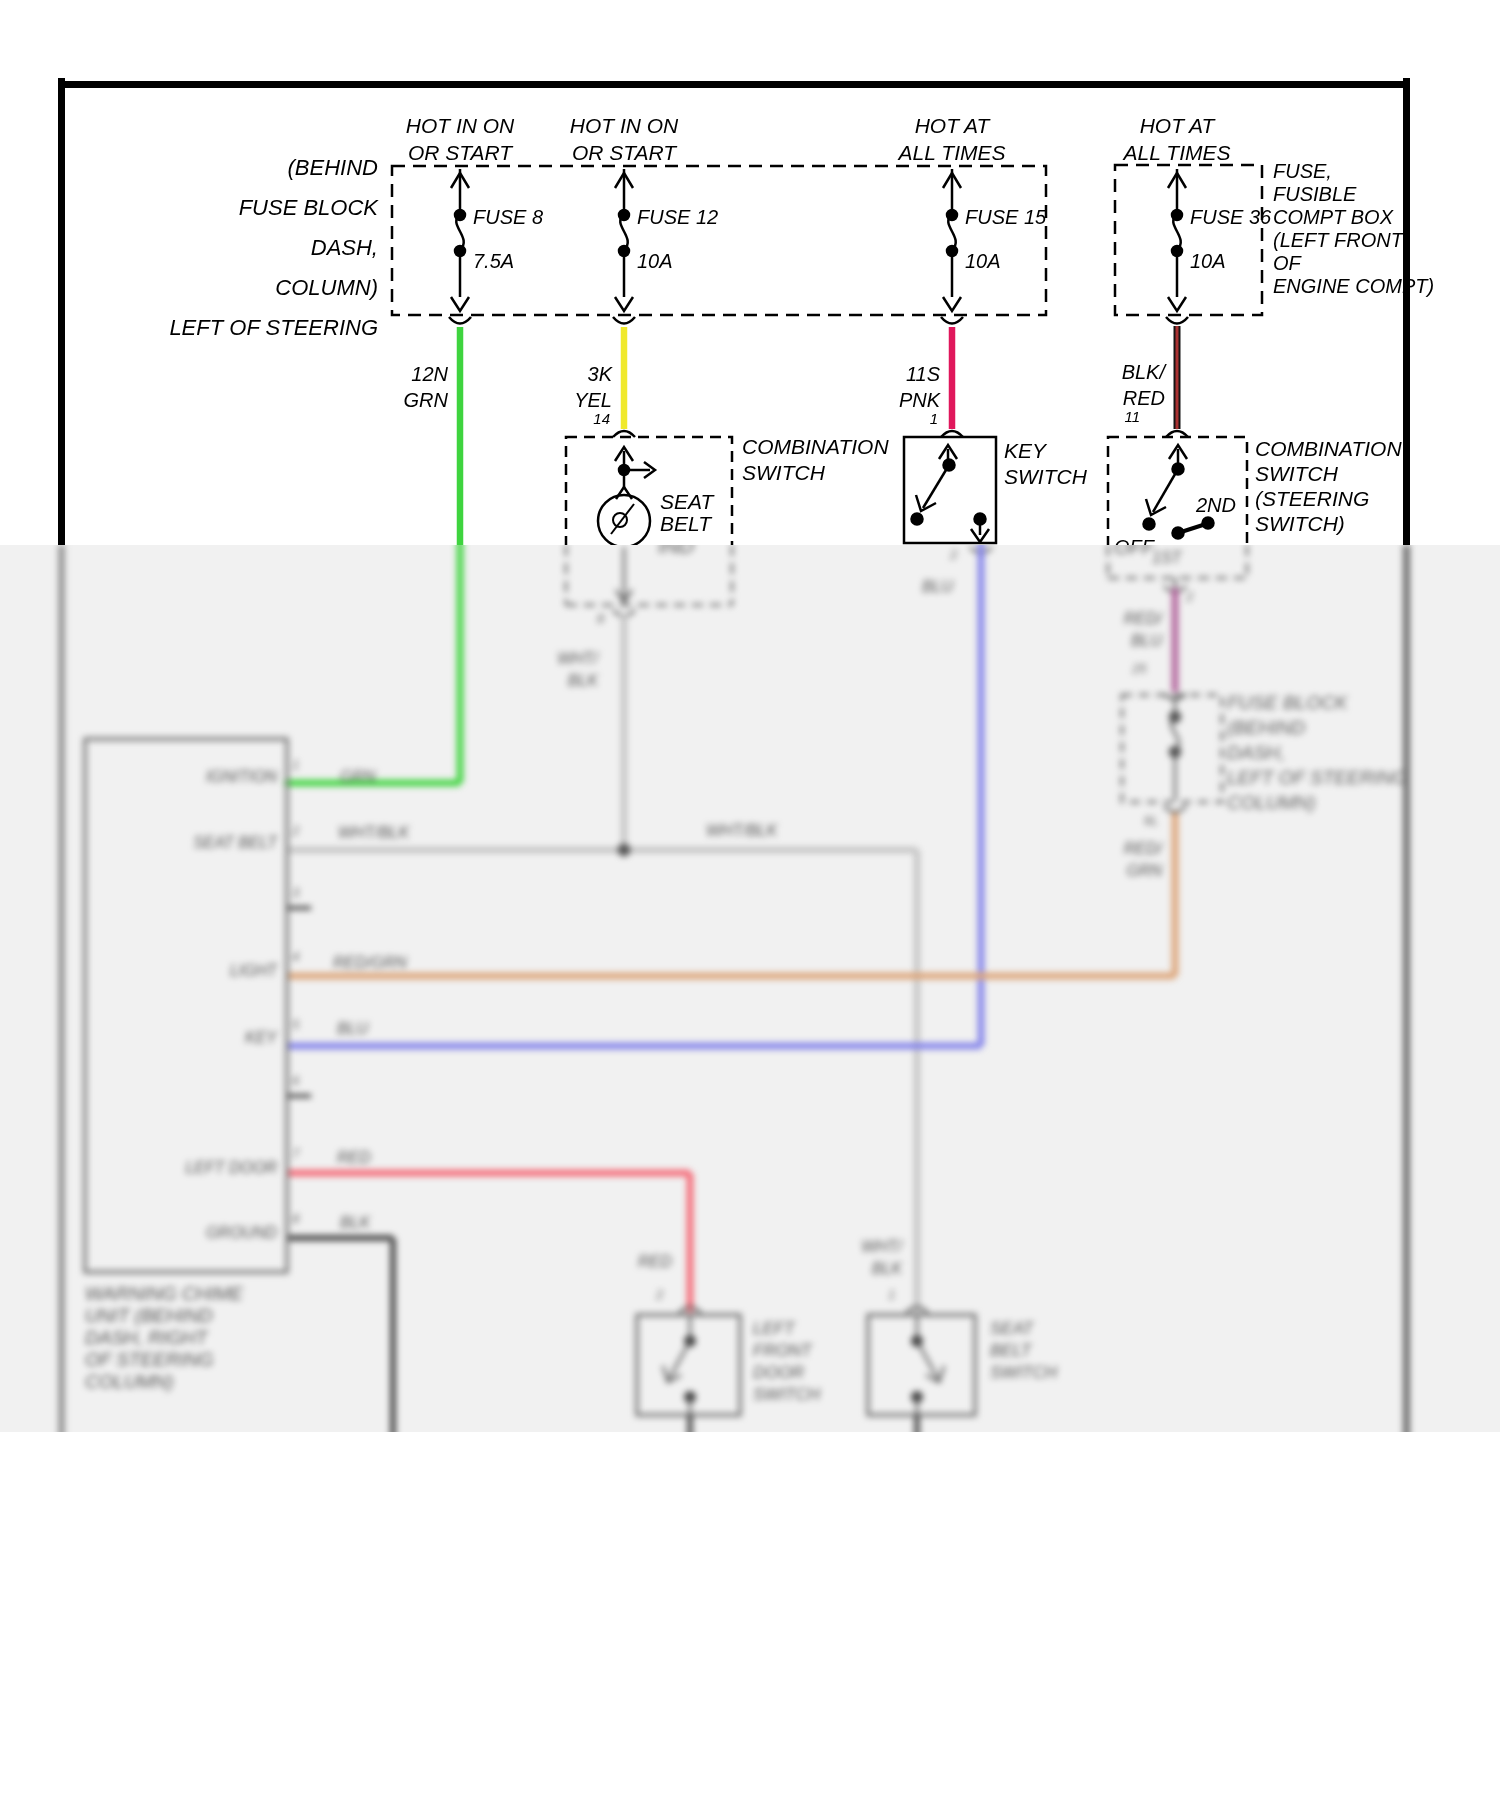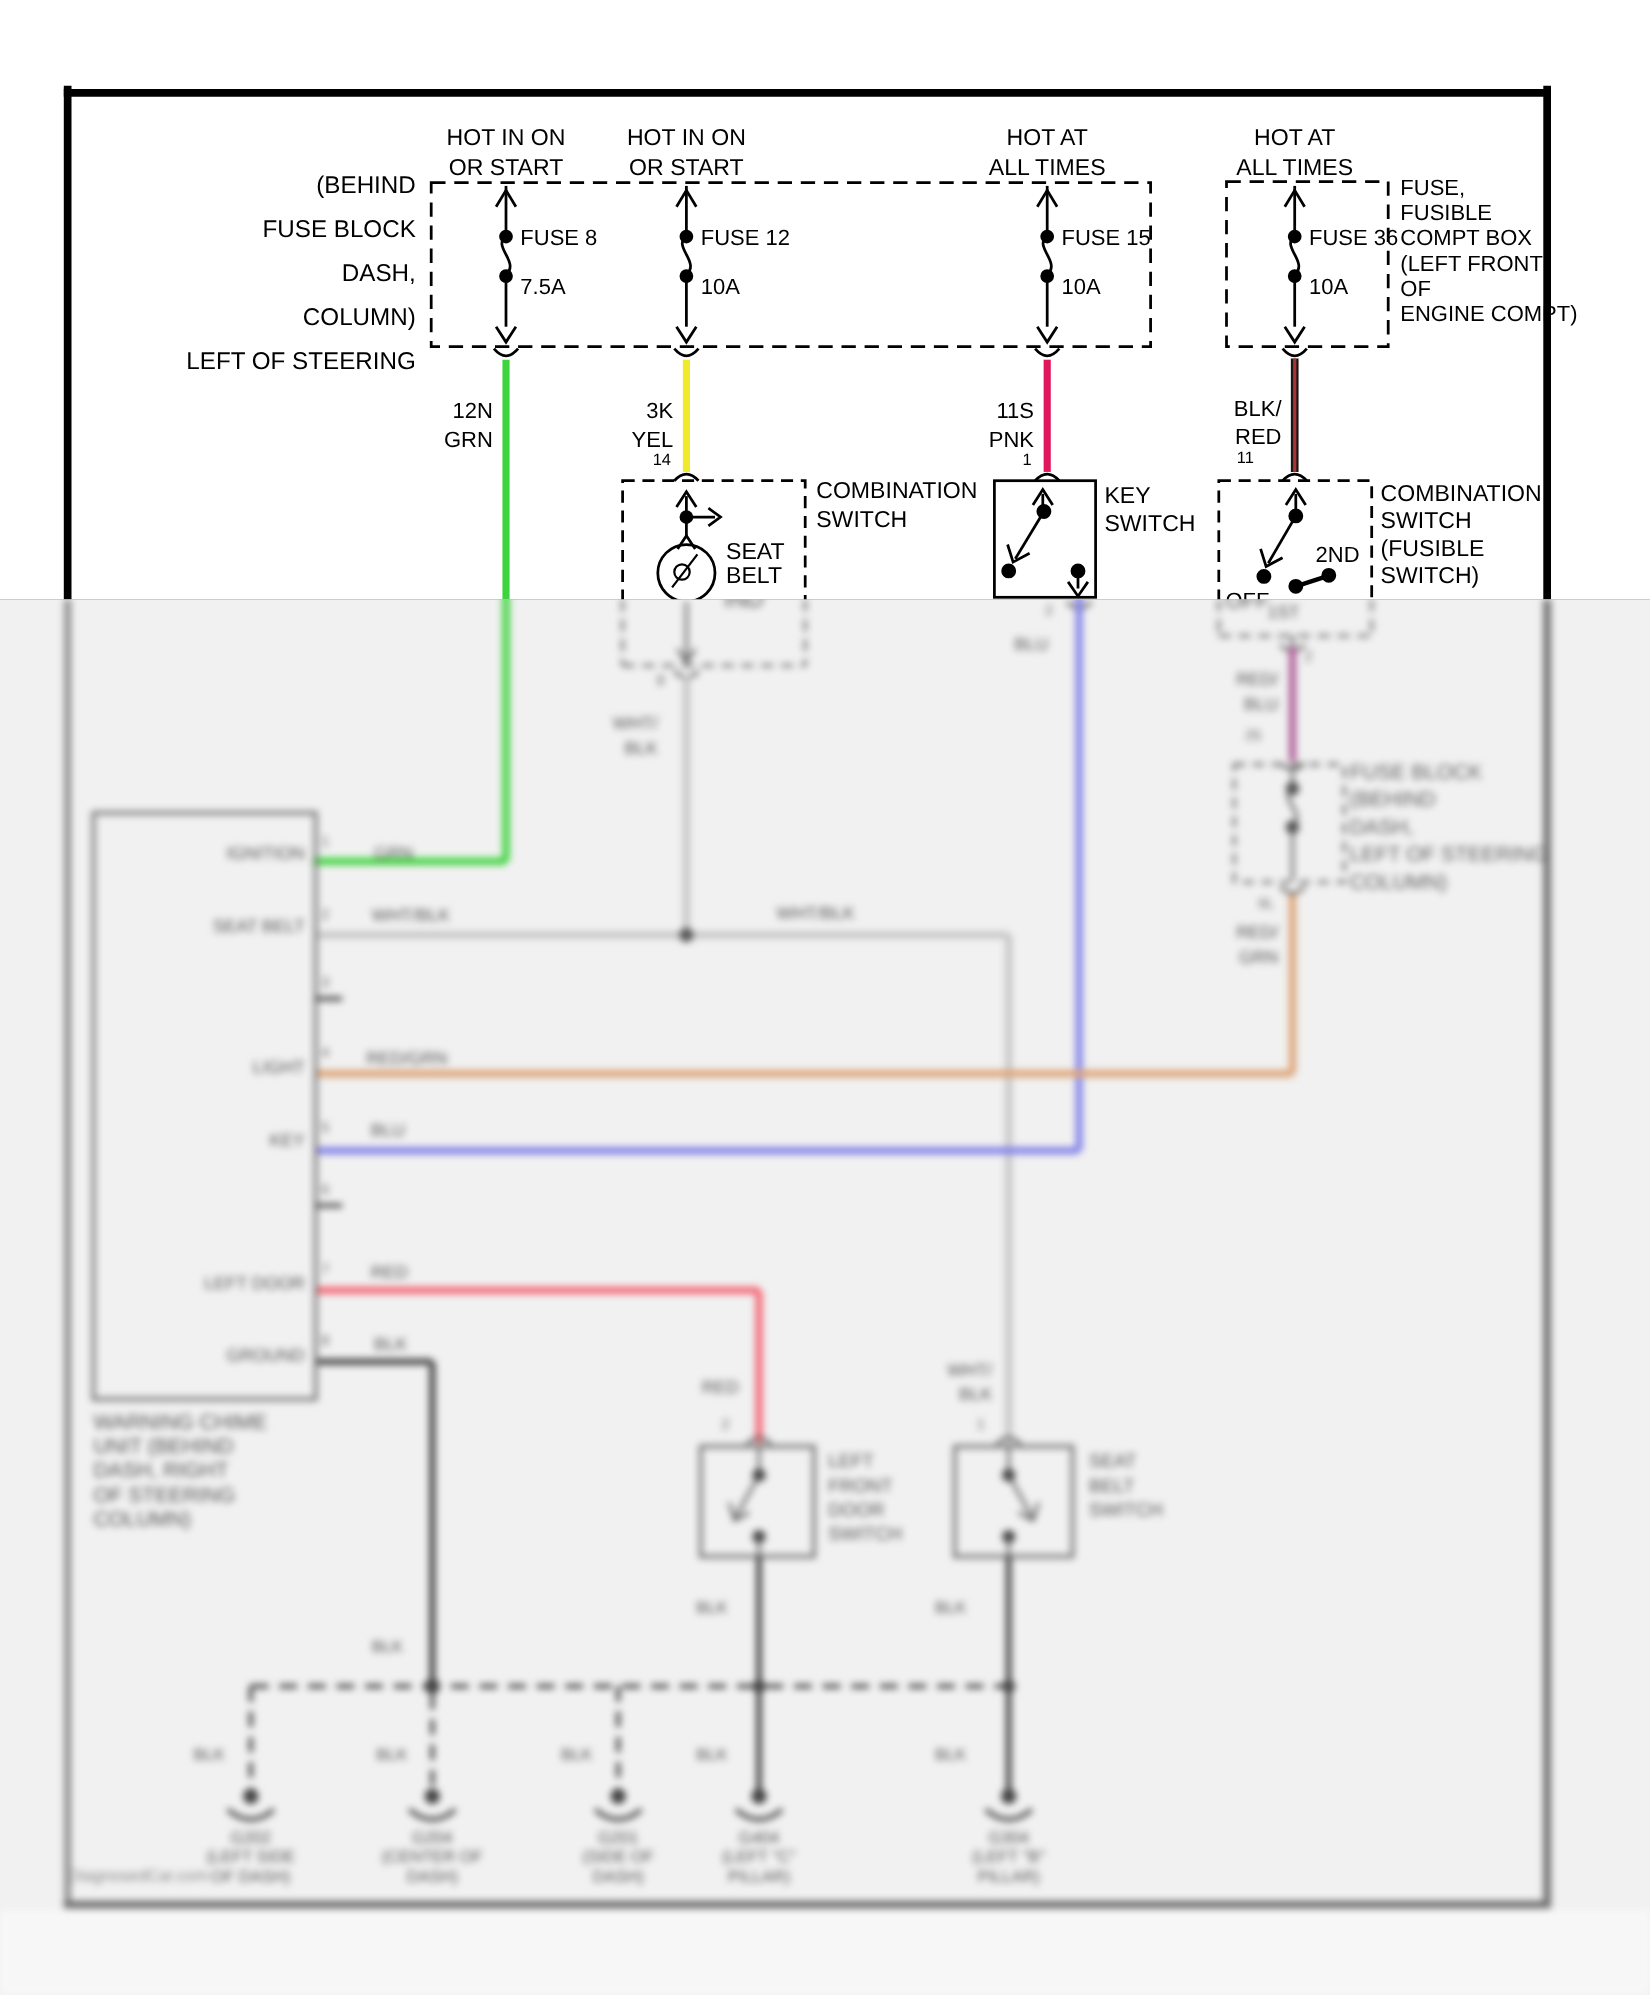--- a/index.html
+++ b/index.html
@@ -1,16 +1,16 @@
 <!DOCTYPE html>
 <html><head>
 <meta charset="utf-8">
 <style>
   html,body{margin:0;padding:0;background:#fff;}
-  #canvas{position:relative;width:1500px;height:1814px;overflow:hidden;background:#be185d;font-family:"Liberation Sans",sans-serif;}
+  #canvas{position:relative;width:1500px;height:1432px;overflow:hidden;background:#737373;font-family:"Liberation Sans",sans-serif;font-style:italic;}
   .lbl{position:absolute;white-space:nowrap;color:#000;line-height:1.12;font-family:"Liberation Sans",sans-serif;}
   .ra{text-align:right;}
   .ctr{text-align:center;}
   #sharp{position:absolute;top:0;left:0;width:1500px;height:545px;overflow:hidden;background:#fff;}
   #sharp svg{position:absolute;top:0;left:0;}
   #blur-wrap{position:absolute;top:545px;left:0;width:1500px;height:1269px;overflow:hidden;background:#f1f1f1;}
   #blur-inner{position:absolute;top:-545px;left:0;width:1500px;height:1814px;filter:blur(3.2px);}
   #blur-inner svg{position:absolute;top:0;left:0;}
   .blbl{color:#555;}
   .pin{font-size:13px;color:#666;}
@@ -195,21 +195,21 @@
       <div>COMBINATION</div>
         <div>SWITCH</div>
     </div>
     <div class="lbl" style="left:1004px;top:438px;font-size:21px;line-height:26px;">
       <div>KEY</div>
         <div>SWITCH</div>
     </div>
     <div class="lbl" style="left:1255px;top:436px;font-size:21px;line-height:25px;">
       <div>COMBINATION</div>
         <div>SWITCH</div>
-      <div>(FUSIBLE</div>
+      <div>(STEERING</div>
         <div>SWITCH)</div>
     </div>
 
     <div class="lbl" style="left:660px;top:490px;font-size:21px;">SEAT</div>
     <div class="lbl" style="left:660px;top:512px;font-size:21px;">BELT</div>
     <div class="lbl" style="left:1196px;top:494px;font-size:20px;">2ND</div>
     <div class="lbl" style="left:1114px;top:536px;font-size:20px;">OFF</div>
   </div>
 
   <div id="blur-wrap">

